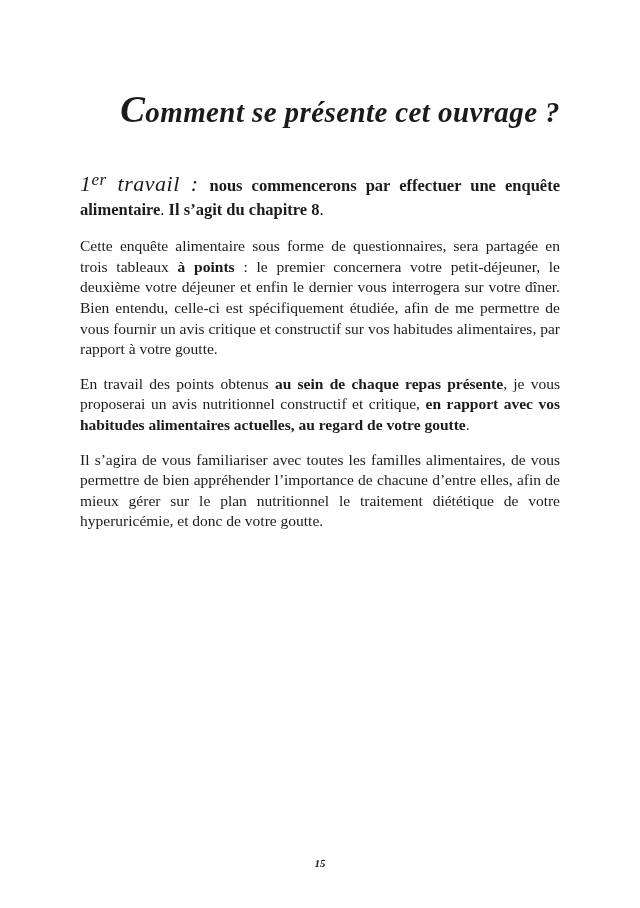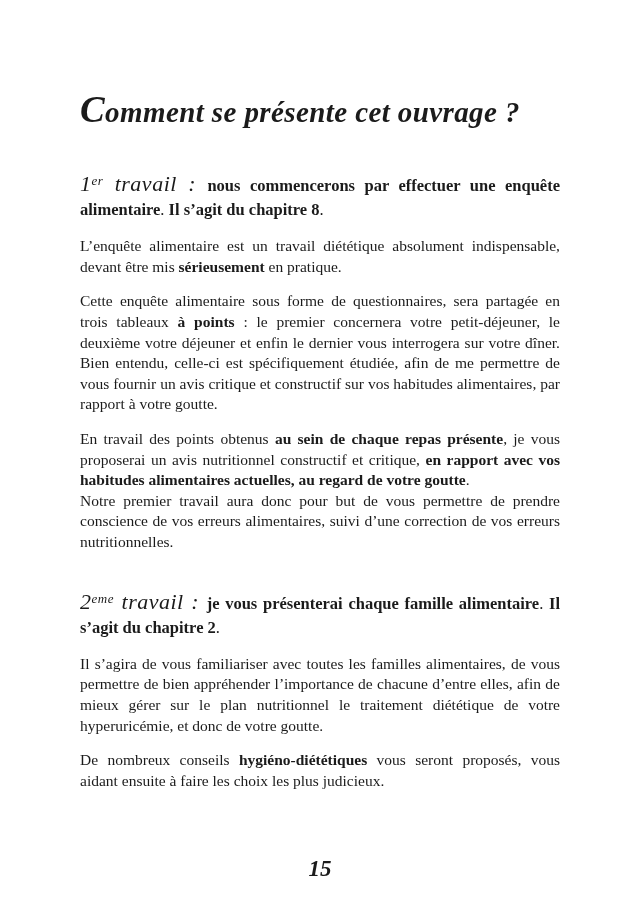--- a/index.html
+++ b/index.html
@@ -10,21 +10,21 @@
     color: #1b1b1b;
     overflow: hidden;
   }
   .page {
     width: 640px; height: 908px;
     position: relative;
     padding: 88px 80px 0 80px;
     background: #ffffff;
   }
   .title {
-    text-align: left;
+    text-align: right;
     font-style: italic;
     font-weight: 700;
     font-size: 29px;
     letter-spacing: 0.4px;
     margin-bottom: 38px;
     white-space: nowrap;
   }
   .title::first-letter { font-size: 37px; }
   .para {
     text-align: justify;
@@ -39,44 +39,40 @@
     line-height: 1.38;
   }
   .para.heading2 { margin-top: 34px; }
   .b { font-weight: 700; }
   .script {
     font-style: italic;
     font-size: 22px;
     letter-spacing: 0.5px;
   }
   sup.script {
-    font-size: 13px;
+    font-size: 17px;
     line-height: 0;
   }
   .page-number {
     position: absolute;
     left: 0; right: 0;
-    bottom: 26px;
+    bottom: 39px;
     text-align: center;
-    font-size: 23px;
+    font-size: 11px;
     font-weight: 700;
     font-style: italic;
   }
 </style>
 </head>
 <body>
 
 <div class="page">
   <h1 class="title">Comment se présente cet ouvrage ?</h1>
 
   <main>
       <p class="para heading first"><span class="script">1</span><sup class="script">er</sup><span class="script"> travail : </span><span class="b">nous commencerons par effectuer une enquête alimentaire</span><span class="">. </span><span class="b">Il s’agit du chapitre 8</span><span class="">.</span></p>
-      <p class="para"><span class="">L’enquête alimentaire est un travail diététique absolument indispensable, devant être mis </span><span class="b">sérieusement</span><span class=""> en pratique.</span></p>
       <p class="para"><span class="">Cette enquête alimentaire sous forme de questionnaires, sera partagée en trois tableaux </span><span class="b">à points</span><span class=""> : le premier concernera votre petit-déjeuner, le deuxième votre déjeuner et enfin le dernier vous interrogera sur votre dîner. Bien entendu, celle-ci est spécifiquement étudiée, afin de me permettre de vous fournir un avis critique et constructif sur vos habitudes alimentaires, par rapport à votre goutte.</span></p>
       <p class="para"><span class="">En travail des points obtenus </span><span class="b">au sein de chaque repas présente</span><span class="">, je vous proposerai un avis nutritionnel constructif et critique, </span><span class="b">en rapport avec vos habitudes alimentaires actuelles, au regard de votre goutte</span><span class="">.</span></p>
-      <p class="para tight"><span class="">Notre premier travail aura donc pour but de vous permettre de prendre conscience de vos erreurs alimentaires, suivi d’une correction de vos erreurs nutritionnelles.</span></p>
-      <p class="para heading heading2"><span class="script">2</span><sup class="script">eme</sup><span class="script"> travail : </span><span class="b">je vous présenterai chaque famille alimentaire</span><span class="">. </span><span class="b">Il s’agit du chapitre 2</span><span class="">.</span></p>
       <p class="para"><span class="">Il s’agira de vous familiariser avec toutes les familles alimentaires, de vous permettre de bien appréhender l’importance de chacune d’entre elles, afin de mieux gérer sur le plan nutritionnel le traitement diététique de votre hyperuricémie, et donc de votre goutte.</span></p>
-      <p class="para"><span class="">De nombreux conseils </span><span class="b">hygiéno-diététiques</span><span class=""> vous seront proposés, vous aidant ensuite à faire les choix les plus judicieux.</span></p>
     </main>
 
   <div class="page-number">15</div>
 </div>
 
 </body></html>

